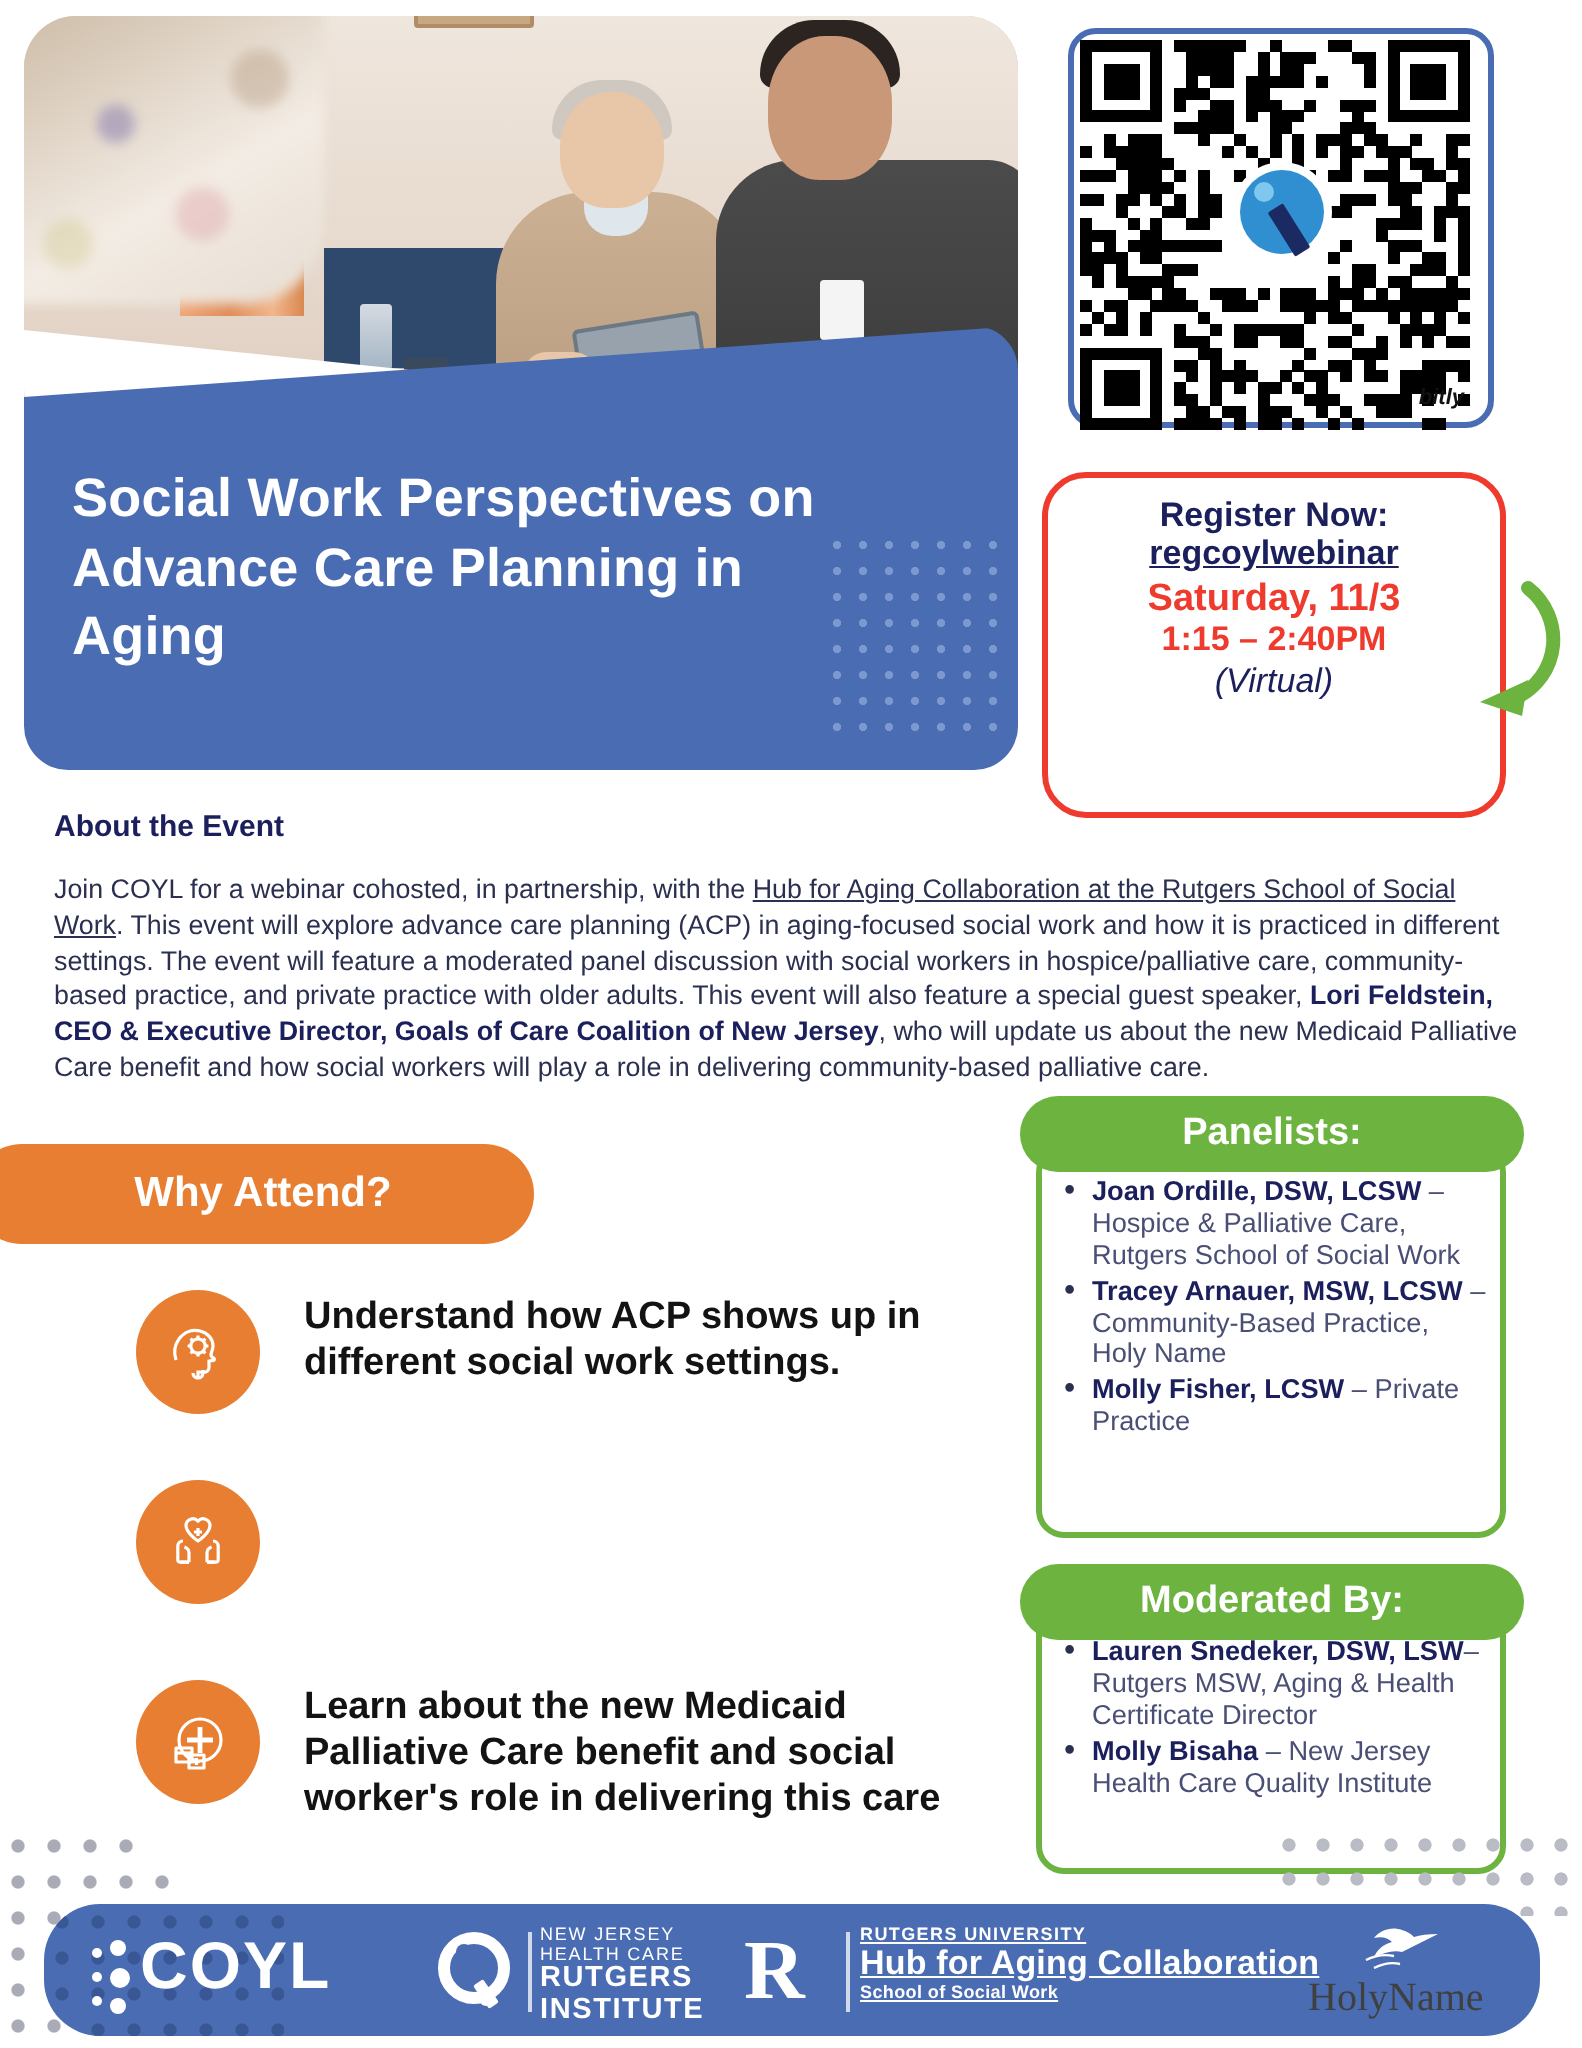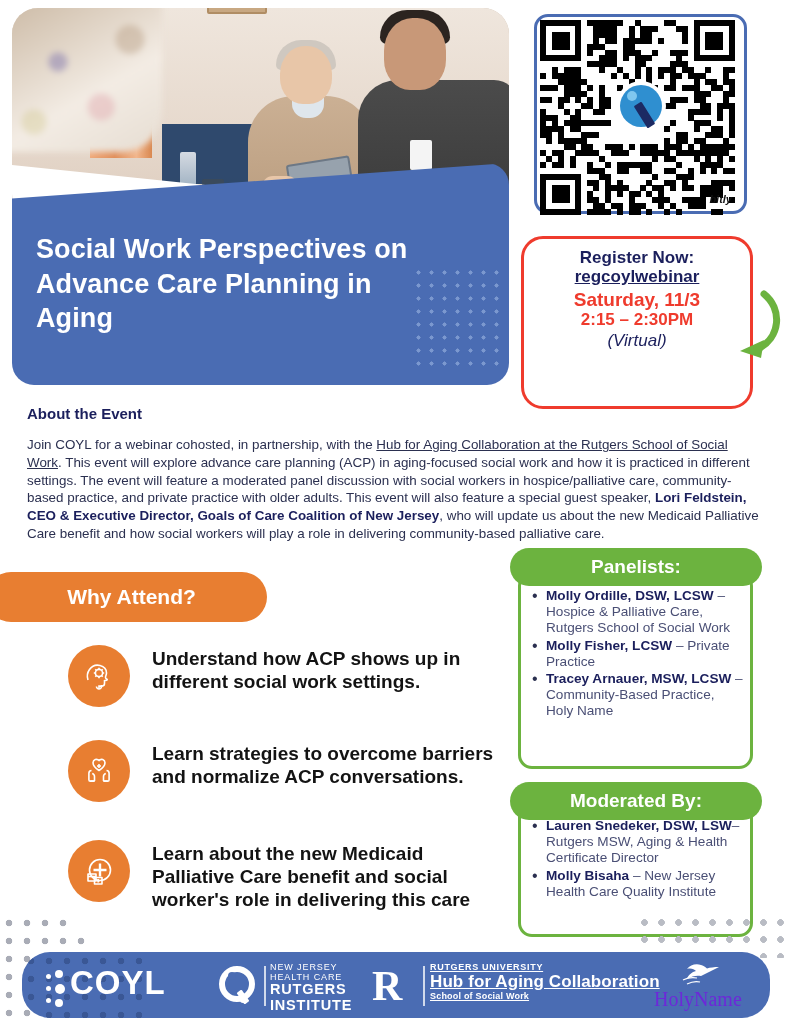--- a/index.html
+++ b/index.html
@@ -400,21 +400,21 @@
   }
   .rutgers-txt {
     position: absolute; left: 430px; top: 963px;
     color: #ffffff; line-height: 1.1; text-decoration: underline;
   }
   .rutgers-txt .l1 { font-size: 9px; font-weight: bold; letter-spacing: .7px; }
   .rutgers-txt .l2 { font-size: 17px; font-weight: bold; letter-spacing: .1px; }
   .rutgers-txt .l3 { font-size: 9px; font-weight: bold; letter-spacing: .2px; }
   .holyname {
     position: absolute; left: 654px; top: 962px;
-    color: #6d28d9; text-align: center;
+    color: #404040; text-align: center;
   }
   .holyname .hn-name {
     font-size: 20px;
     font-family: "Liberation Serif", serif;
   }
   .hn-bird { margin: 0 auto; display: block; }
 </style>
 </head>
 <body>
 
@@ -968,21 +968,21 @@
         </div>
       </div>
     </div>
     <div class="qr-bitly">bitly</div>
   </div>
 
   <div class="register-box">
     <div class="reg-now">Register Now:</div>
     <span class="reg-url">regcoylwebinar</span>
     <div class="reg-date">Saturday, 11/3</div>
-    <div class="reg-time">2:15 – 2:30PM</div>
+    <div class="reg-time">1:15 – 2:40PM</div>
     <div class="reg-virtual">(Virtual)</div>
   </div>
 
   <svg class="green-arrow" viewBox="0 0 54 74">
     <path d="M30 6 C 48 20, 48 50, 22 62" stroke="#6cb33f" stroke-width="7" fill="none" stroke-linecap="round"></path>
     <path d="M6 63 L 30 52 L 27 70 Z" fill="#6cb33f"></path>
   </svg>
 
   <div class="about-h">About the Event</div>
   <p class="about-p"><span>Join COYL for a webinar cohosted, in partnership, with the </span><span class="u">Hub for Aging Collaboration at the Rutgers School of Social Work</span><span>. This event will explore advance care planning (ACP) in aging-focused social work and how it is practiced in different settings. The event will feature a moderated panel discussion with social workers in hospice/palliative care, community-based practice, and private practice with older adults. This event will also feature a special guest speaker, </span><span class="b">Lori Feldstein, CEO &amp; Executive Director,  Goals of Care Coalition of New Jersey</span><span>, who will update us about the new Medicaid Palliative Care benefit and how social workers will play a role in delivering community-based palliative care.</span></p>
@@ -1007,21 +1007,20 @@
     <div class="bicon">
       <svg width="38" height="38" viewBox="0 0 38 38" fill="none" stroke="#fff" stroke-width="1.6" stroke-linejoin="round">
         <path d="M19 18.5s-6-4-6-7.8A3.4 3.4 0 0 1 19 8.6a3.4 3.4 0 0 1 6 2.1c0 3.8-6 7.8-6 7.8Z"></path>
         <path d="M19 12v4M17 14h4"></path>
         <path d="M11.5 18.5c-1.6 0-2.6 1.2-2.6 2.7v6.5c0 .8.6 1.4 1.4 1.4h4.2"></path>
         <path d="M26.5 18.5c1.6 0 2.6 1.2 2.6 2.7v6.5c0 .8-.6 1.4-1.4 1.4h-4.2"></path>
         <path d="M14.5 29.1v-4.6c0-1.4-1-2.6-2.3-3M23.5 29.1v-4.6c0-1.4 1-2.6 2.3-3"></path>
         <path d="M10.3 29.1h4.2M23.5 29.1h4.2"></path>
       </svg>
     </div>
-    <div class="btext">Learn strategies to overcome barriers and normalize ACP conversations.</div>
   </div>
 
   <div class="benefit benefit-3">
     <div class="bicon">
       <svg width="38" height="38" viewBox="0 0 38 38" fill="none" stroke="#fff" stroke-width="1.6" stroke-linejoin="round">
         <circle cx="20" cy="18" r="10.5"></circle>
         <path d="M20 11.5v13M13.5 18h13" stroke-width="2.4"></path>
         <rect x="8" y="22" width="8" height="7"></rect>
         <path d="M8 24.5h8"></path>
         <rect x="14.5" y="25.5" width="7.5" height="6.5"></rect>
@@ -1029,23 +1028,23 @@
       </svg>
     </div>
     <div class="btext">Learn about the new Medicaid Palliative Care benefit and social worker's role in delivering this care</div>
   </div>
 
   <div class="panel-box panel-box-1"></div>
   <div class="panel-head panel-head-1">
     <span>Panelists:</span>
   </div>
   <ul class="panel-list panel-list-1">
-    <li><span class="nm">Molly Ordille, DSW, LCSW</span><span> – Hospice &amp; Palliative Care, Rutgers School of Social Work</span></li>
+    <li><span class="nm">Joan Ordille, DSW, LCSW</span><span> – Hospice &amp; Palliative Care, Rutgers School of Social Work</span></li>
+    <li><span class="nm">Tracey Arnauer, MSW, LCSW</span><span> – Community-Based Practice, Holy Name</span></li>
     <li><span class="nm">Molly Fisher, LCSW</span><span> – Private Practice</span></li>
-    <li><span class="nm">Tracey Arnauer, MSW, LCSW</span><span> – Community-Based Practice, Holy Name</span></li>
   </ul>
 
   <div class="panel-box panel-box-2"></div>
   <div class="panel-head panel-head-2">
     <span>Moderated By:</span>
   </div>
   <ul class="panel-list panel-list-2">
     <li><span class="nm">Lauren Snedeker, DSW, LSW</span><span>– Rutgers MSW, Aging &amp; Health Certificate Director</span></li>
     <li><span class="nm">Molly Bisaha</span><span> – New Jersey Health Care Quality Institute</span></li>
   </ul>

